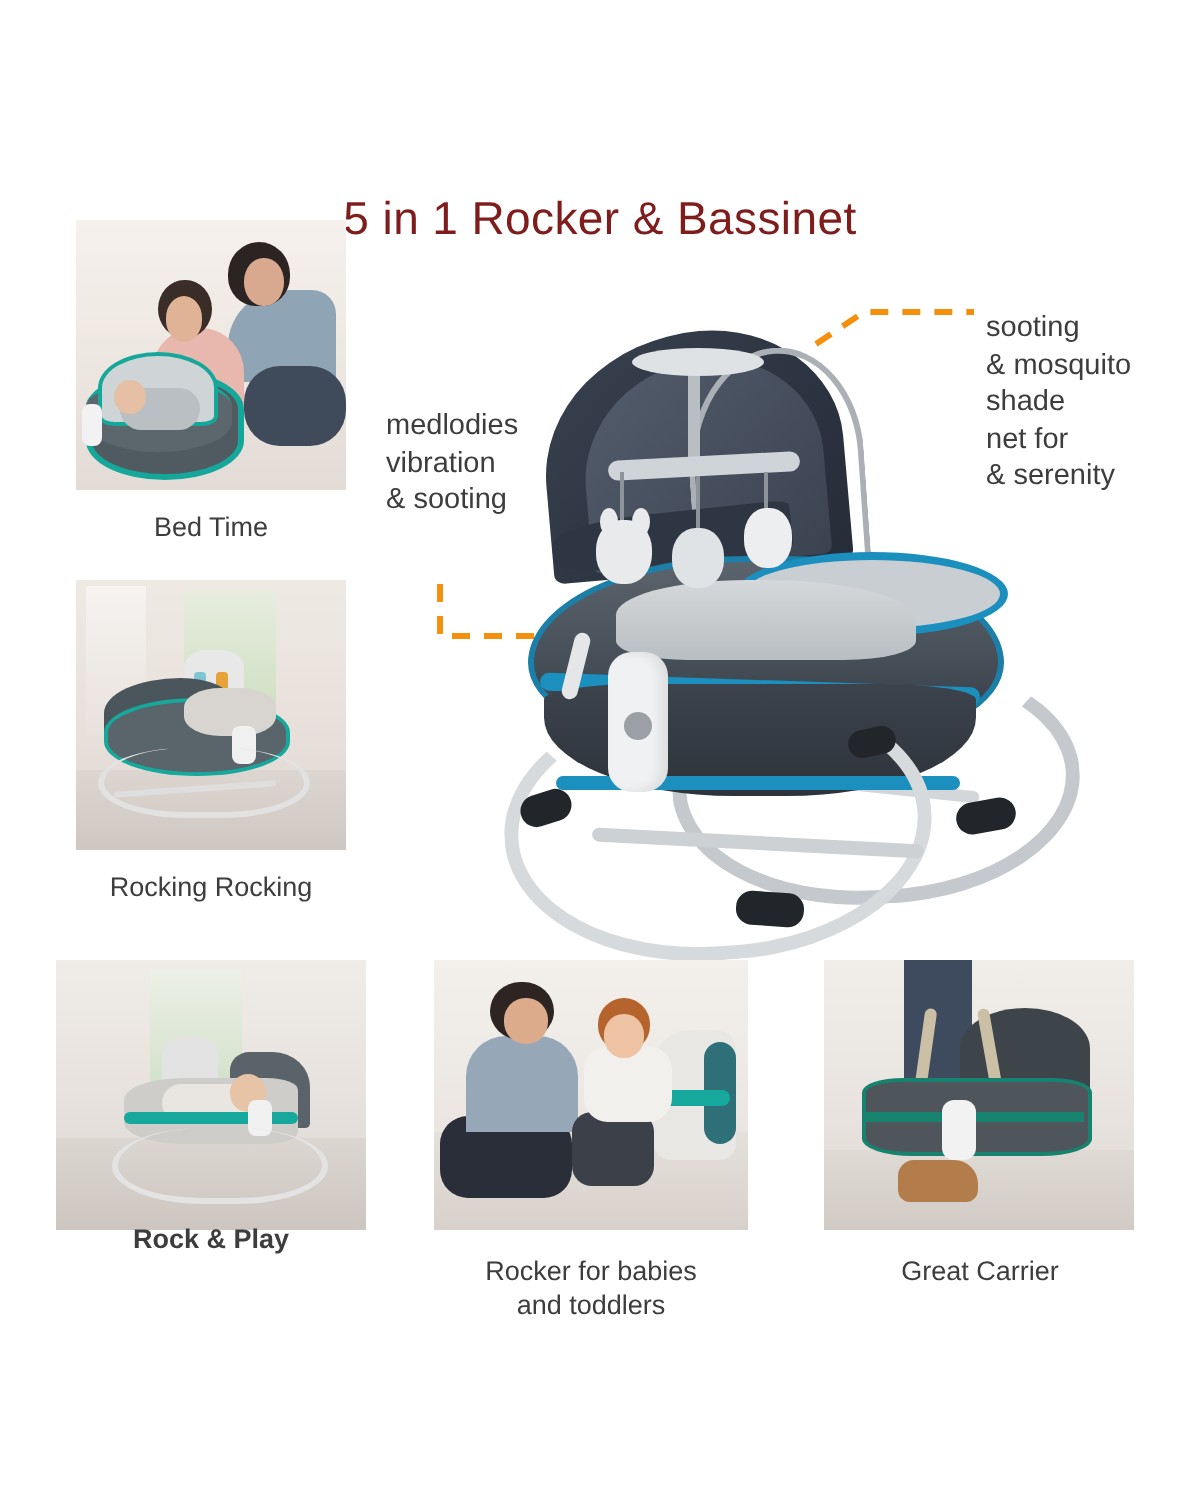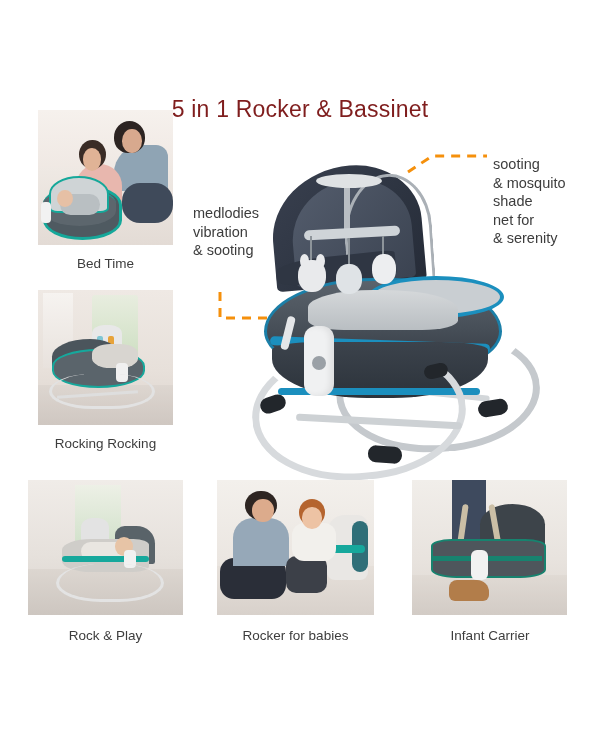--- a/index.html
+++ b/index.html
@@ -285,52 +285,53 @@
       <div class="sh t3-toy"></div>
       <div class="sh t3-back"></div>
       <div class="sh t3-seat"></div>
       <div class="sh t3-baby"></div>
       <div class="sh t3-babyhead"></div>
       <div class="sh t3-trim"></div>
       <div class="sh t3-ctrl"></div>
       <div class="sh t3-base"></div>
     </div>
   </div>
-  <div class="abs cap" style="left:28px;top:628px;width:155px;">Rock &amp; Play</div>
+  <div class="abs cap" style="left:28px;top:612px;width:155px;font-weight:bold;">Rock &amp; Play</div>
 
   <div class="abs thumb" style="left:217px;top:480px;width:157px;height:135px;">
     <div class="scene">
       <div class="sh t4-bg"></div>
       <div class="sh t4-floor"></div>
       <div class="sh t4-chair"></div>
       <div class="sh t4-chairside"></div>
       <div class="sh t4-chairtrim"></div>
       <div class="sh t4-dadleg"></div>
       <div class="sh t4-dadtorso"></div>
       <div class="sh t4-dadhead"></div>
       <div class="sh t4-dadface"></div>
       <div class="sh t4-kidleg"></div>
       <div class="sh t4-kidtorso"></div>
       <div class="sh t4-kidhead"></div>
       <div class="sh t4-kidface"></div>
     </div>
   </div>
   <div class="abs cap" style="left:212px;top:628px;width:167px;">
     <div>Rocker for babies</div>
+    <div>and toddlers</div>
   </div>
 
   <div class="abs thumb" style="left:412px;top:480px;width:155px;height:135px;">
     <div class="scene">
       <div class="sh t5-bg"></div>
       <div class="sh t5-floor"></div>
       <div class="sh t5-leg"></div>
       <div class="sh t5-shoe"></div>
       <div class="sh t5-hood"></div>
       <div class="sh t5-handle1"></div>
       <div class="sh t5-handle2"></div>
       <div class="sh t5-body"></div>
       <div class="sh t5-trim"></div>
       <div class="sh t5-ctrl"></div>
     </div>
   </div>
-  <div class="abs cap" style="left:410px;top:628px;width:160px;">Infant Carrier</div>
+  <div class="abs cap" style="left:410px;top:628px;width:160px;">Great Carrier</div>
 
 </div>
 
 </body></html>

